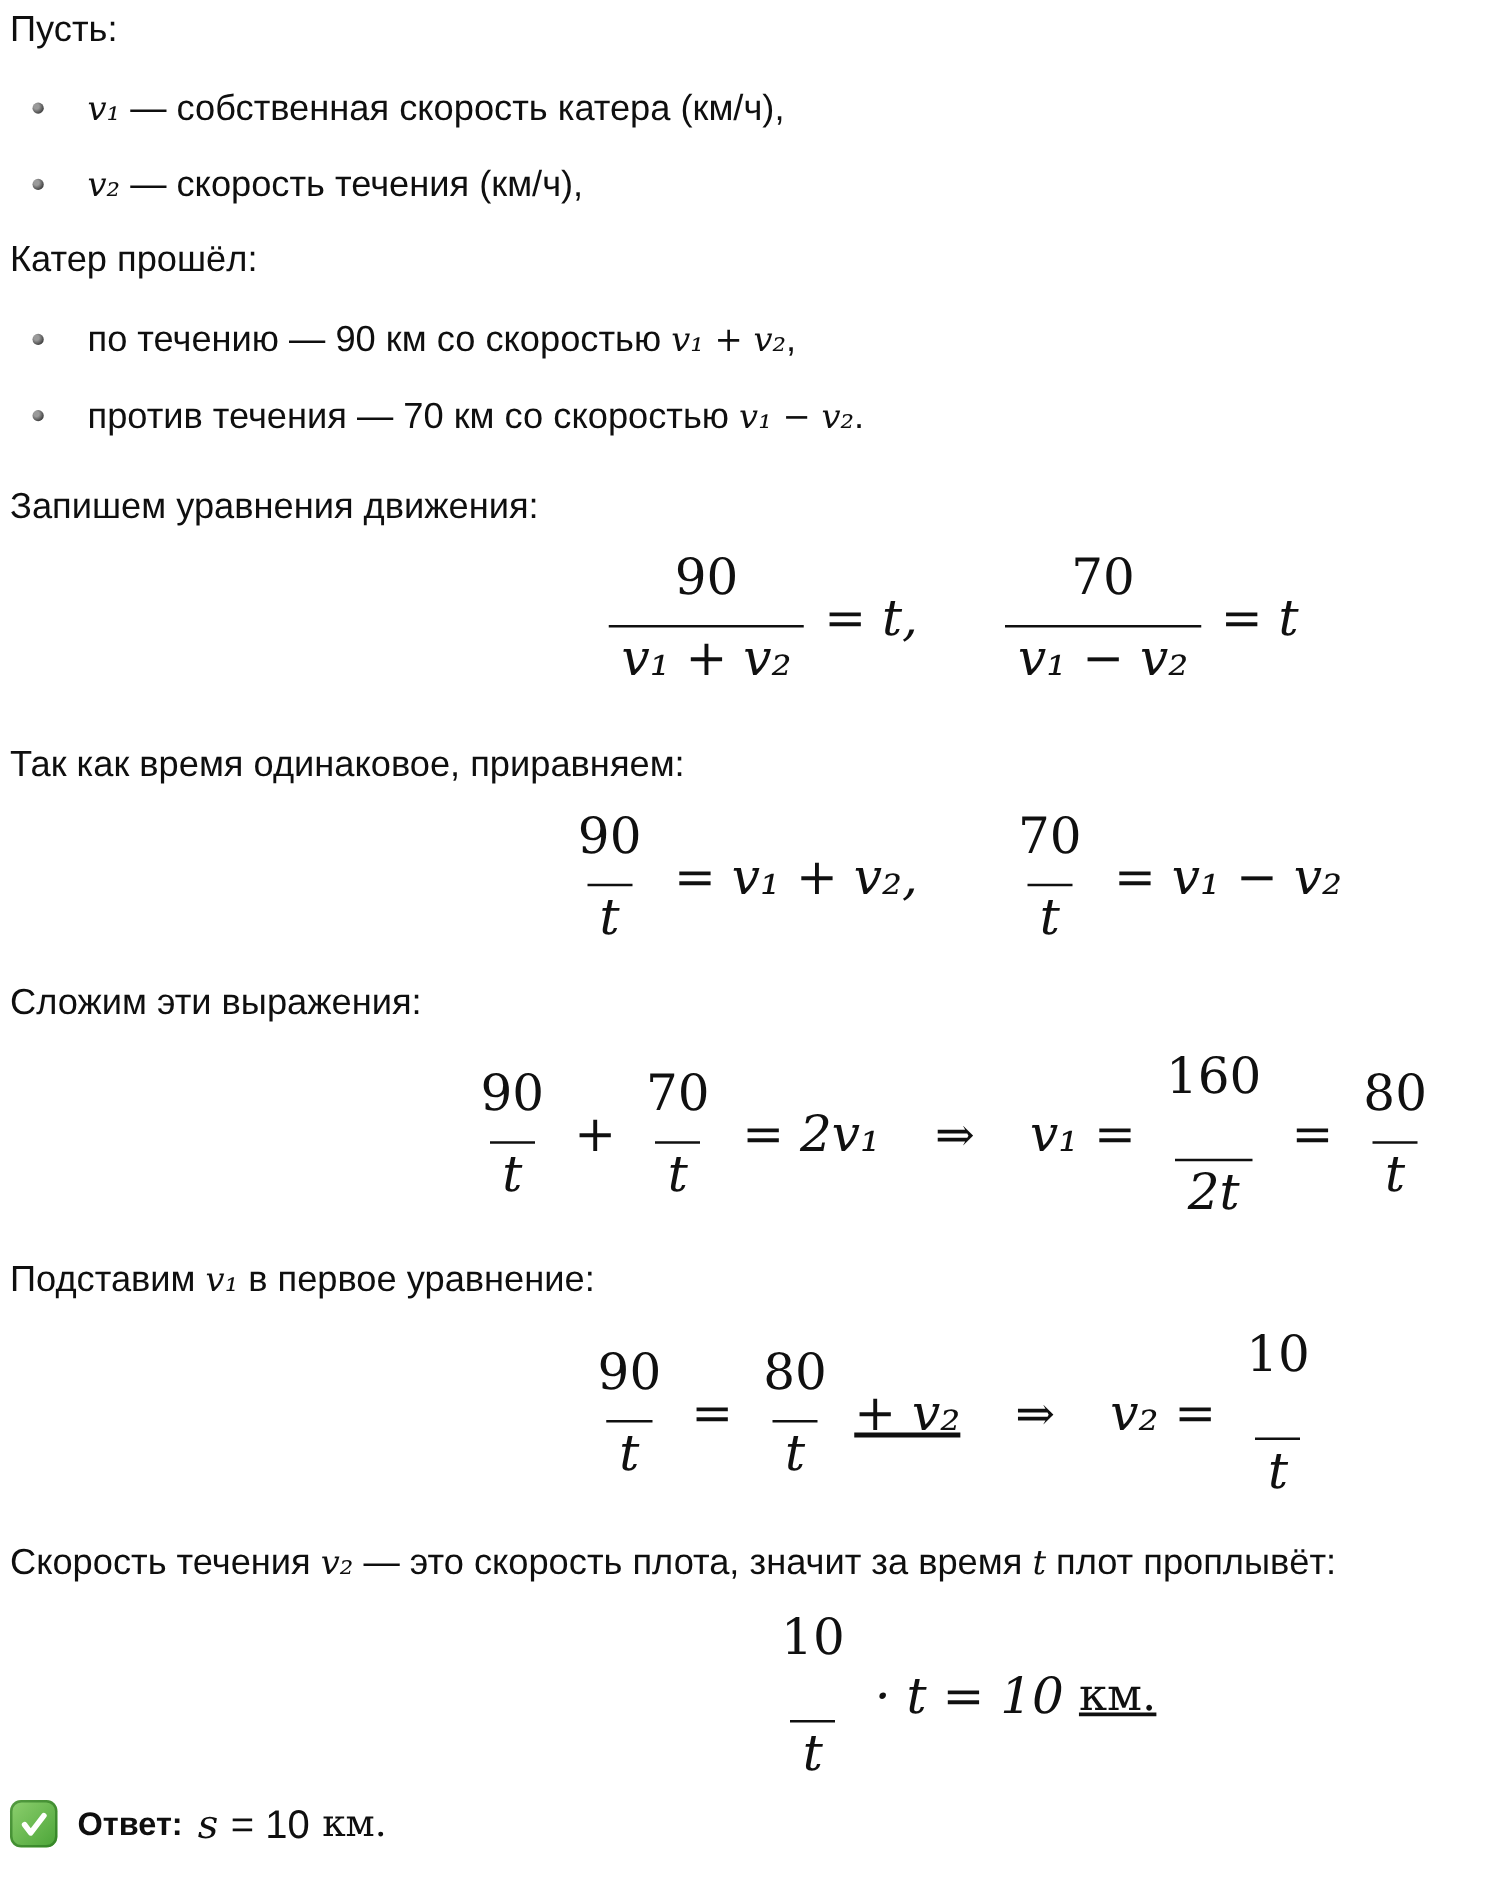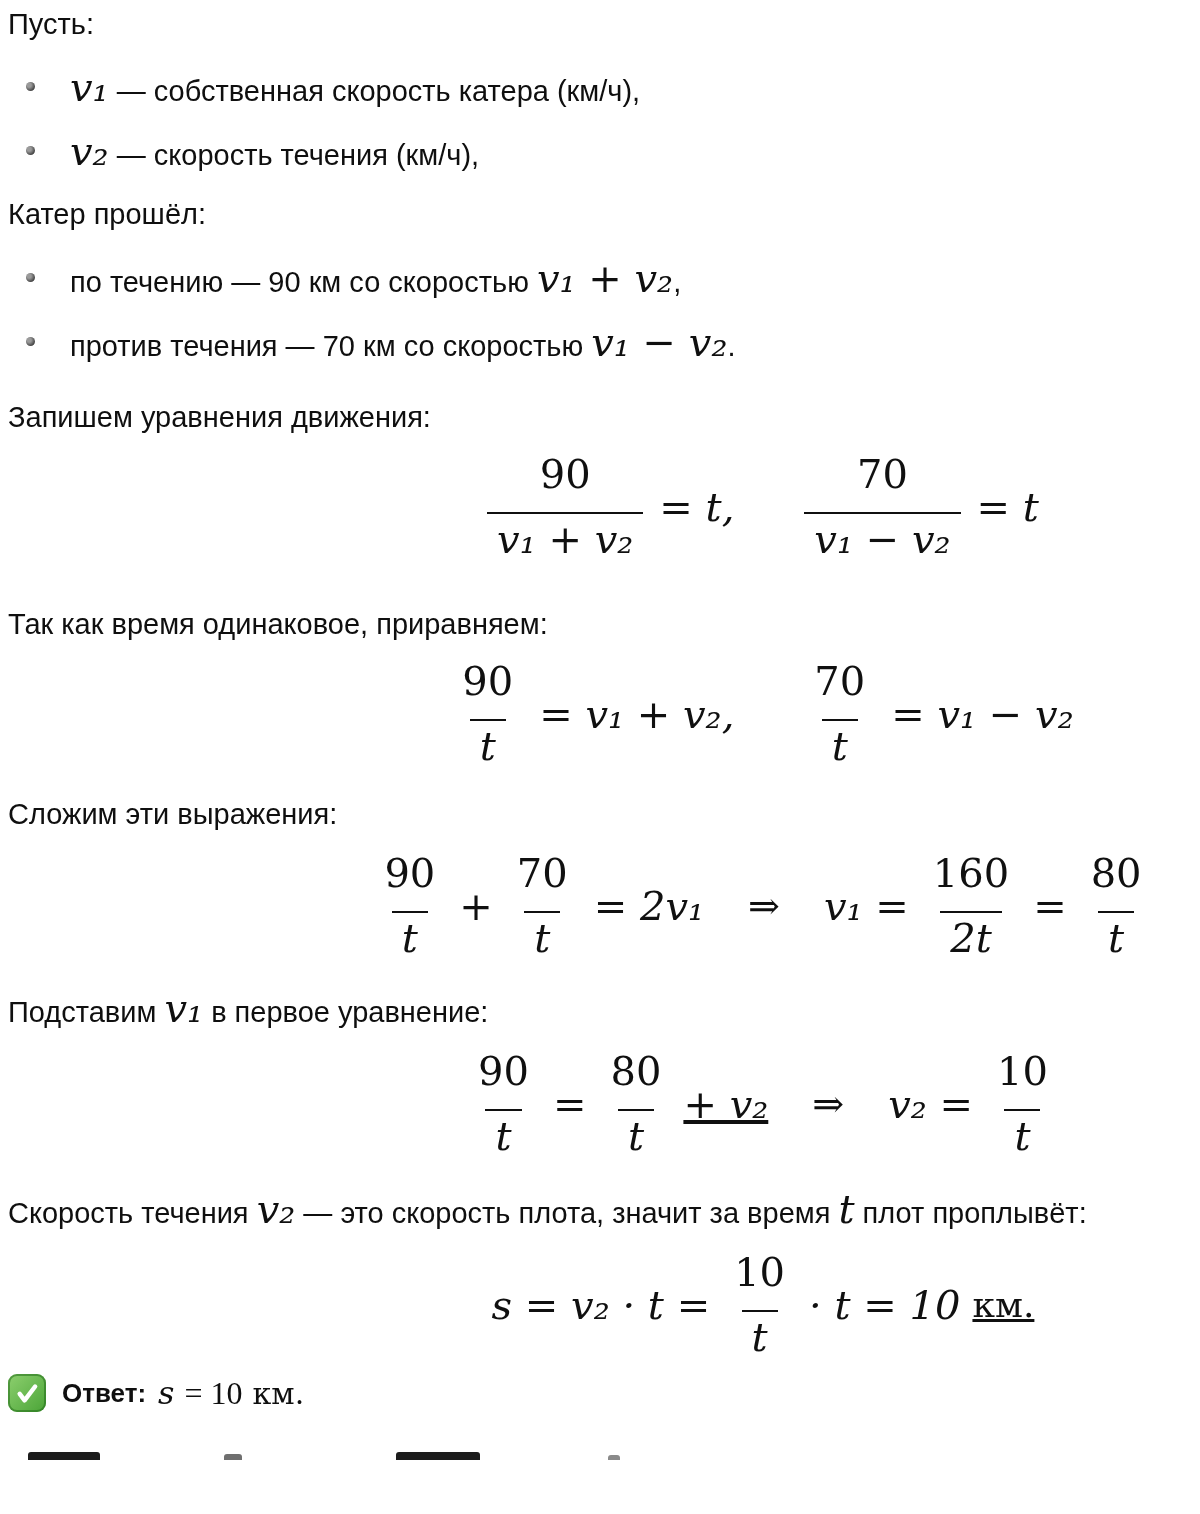--- a/index.html
+++ b/index.html
@@ -15,49 +15,49 @@
   
   ul.blist { list-style: none; margin: 26px 0 0 0; padding: 0; }
   ul.blist li { position: relative; padding-left: 62px; font-size: 29px; line-height: 38px; }
   ul.blist li + li { margin-top: 22px; }
   .dot { position: absolute; left: 18px; top: 14px; width: 9px; height: 9px;
          border-radius: 50%; background: radial-gradient(circle at 35% 35%, #9a9a9a 0 25%, #3d3d3d 75%); }
 
   .b { font-weight: 400; }
 
   
-  .imath { font-family: "DejaVu Serif", serif; font-style: italic; font-size: 40px; }
+  .imath { font-family: "DejaVu Serif", serif; font-style: italic; font-size: 27px; }
 
   
   .eqline {
     width: 1510px; display: flex; align-items: center; justify-content: center;
     font-family: "DejaVu Serif", serif; font-size: 40px; color: #101010;
   }
   .frac { display: inline-flex; flex-direction: column; align-items: center; }
   .frac .num { padding: 0 10px 18px; line-height: 1; }
   .frac .den { border-top: 2.5px solid #101010; padding: 5px 10px 0; line-height: 1; }
   .mvar { font-style: italic; }
   .mup  { font-style: normal; }
-  .ml12 { margin-left: 12px; text-decoration: underline; } .ml14 { margin-left: 14px; } .ml16 { margin-left: 16px; }
+  .ml12 { margin-left: 12px; text-decoration: underline; } .ml14 { margin-left: 14px; gap: 28px; } .ml16 { margin-left: 16px; }
   .op   { margin: 0 14px; }
   .arrow { margin: 0 44px; font-style: normal; font-size: 38px; }
   .halfgap { width: 70px; }
 
   
   .answer { display: flex; align-items: center; margin-top: 17px; }
   .check-emoji {
     width: 38px; height: 38px; border-radius: 9px;
     background: linear-gradient(135deg, #8ed06f, #4aa437);
     box-shadow: inset 0 0 0 2px rgba(35,110,25,.55);
     display: flex; align-items: center; justify-content: center;
     flex: 0 0 auto;
   }
   .answer .lbl { font-size: 26px; font-weight: 700; margin-left: 16px; }
   .answer .avar { font-family: "DejaVu Serif", serif; font-style: italic; font-size: 32px; margin-left: 12px; }
-  .answer .aval { font-family: Liberation Serif, serif; font-size: 32px; margin-left: 10px; }
+  .answer .aval { font-family: Liberation Sans, sans-serif; font-size: 32px; margin-left: 10px; }
   .answer .aunit { font-family: "DejaVu Serif", serif; font-size: 30px; margin-left: 10px; }
 
   
   .clipped-line { position: relative; height: 16px; margin-top: 32px; overflow: hidden; }
   .clipped-line .frag { position: absolute; background: #1c1c1c; border-radius: 3px 3px 0 0; }
   .frag.f1 { left: 20px;  top: 8px; width: 72px; height: 10px; }
   .frag.f2 { left: 216px; top: 10px; width: 18px; height: 8px; background:#6f6f6f; }
   .frag.f3 { left: 388px; top: 8px; width: 84px; height: 10px; }
   .frag.f4 { left: 600px; top: 11px; width: 12px; height: 6px; background:#8a8a8a; }
 </style>
@@ -161,21 +161,20 @@
   <span class="mvar">v₂ =</span>
   <span class="frac ml14">
     <span class="num mup">10</span>
     <span class="den mvar">t</span>
   </span>
 </div>
 
 <p class="para" style="margin-top:35px"><span>Скорость течения </span><span class="imath">v₂</span><span> — это скорость плота, значит за время </span><span class="imath">t</span><span> плот проплывёт:</span></p>
 
 <div class="eqline" style="margin-top:21px">
-  <span class="mvar">s = v₂ · t =</span>
   <span class="frac ml14" style="margin-right:14px">
     <span class="num mup">10</span>
     <span class="den mvar">t</span>
   </span>
   <span class="mvar">· t = 10</span>
   <span class="mup ml12" style="font-size:36px">км.</span>
 </div>
 
 <div class="answer">
   <span class="check-emoji">

